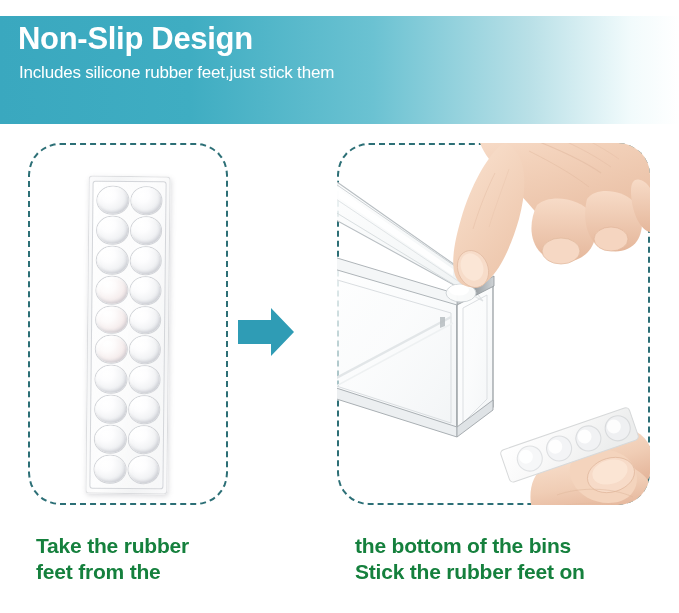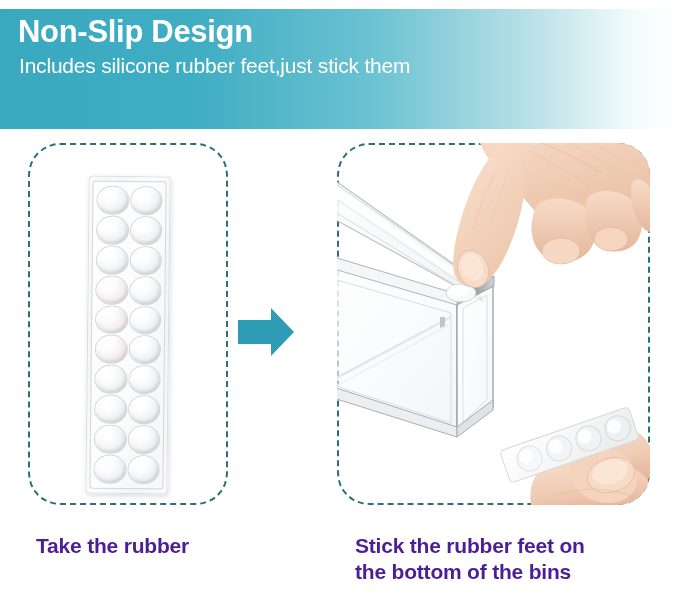--- a/index.html
+++ b/index.html
@@ -4,50 +4,50 @@
 <style>
   html,body{margin:0;padding:0;background:#ffffff;}
   body{
     width:679px;height:613px;overflow:hidden;position:relative;
     font-family:"Liberation Sans", sans-serif;
     -webkit-font-smoothing:antialiased;
   }
 
   
   #header{
-    position:absolute;left:0;top:9px;width:679px;height:120px;
+    position:absolute;left:0;top:16px;width:679px;height:108px;
     background:linear-gradient(90deg,#3aa8bf 0%,#3fadc2 28%,#6bc2d2 55%,#b9e0e7 78%,#f2fbfc 93%,#ffffff 100%);
     overflow:hidden;
   }
   #title{
     position:absolute;left:18px;top:4px;
     font-size:31px;font-weight:bold;color:#ffffff;
     letter-spacing:-0.3px;line-height:38px;white-space:nowrap;
   }
   #subtitle{
     position:absolute;left:19px;top:44px;
-    font-size:21px;color:#ffffff;line-height:26px;font-weight:400;
+    font-size:17px;color:#ffffff;line-height:26px;font-weight:400;
     letter-spacing:-0.2px;
   }
   #subtitle div{white-space:nowrap;}
 
   
   .panel{
     position:absolute;
     border:2px dashed #2c6f76;
     border-radius:32px;
     box-sizing:border-box;
   }
   #panel-left{left:28px;top:143px;width:200px;height:362px;}
   #panel-right{left:337px;top:143px;width:313px;height:362px;}
 
   
   .caption{
     position:absolute;
-    color:#4c1d95;
+    color:#15803d;
     font-size:21px;
     font-weight:bold;
     line-height:26px;
     letter-spacing:-0.2px;
   }
   #caption-left{left:36px;top:533px;width:210px;}
   #caption-right{left:355px;top:533px;width:300px;}
   .caption div{white-space:nowrap;}
 
   
@@ -306,18 +306,19 @@
     </g>
 
     <path d="M70 112 C 92 104, 124 104, 146 114" fill="none" stroke="#dfb79c" stroke-width="1" opacity="0.5"></path>
     <path d="M62 126 C 88 118, 126 118, 152 128" fill="none" stroke="#e1b99e" stroke-width="0.9" opacity="0.45"></path>
   </svg>
 
 </div>
 
 <div id="caption-left" class="caption">
   <div>Take the rubber</div>
+  <div>feet from the</div>
 </div>
 
 <div id="caption-right" class="caption">
+  <div>the bottom of the bins</div>
   <div>Stick the rubber feet on</div>
-  <div>the bottom of the bins</div>
 </div>
 
 </body></html>

